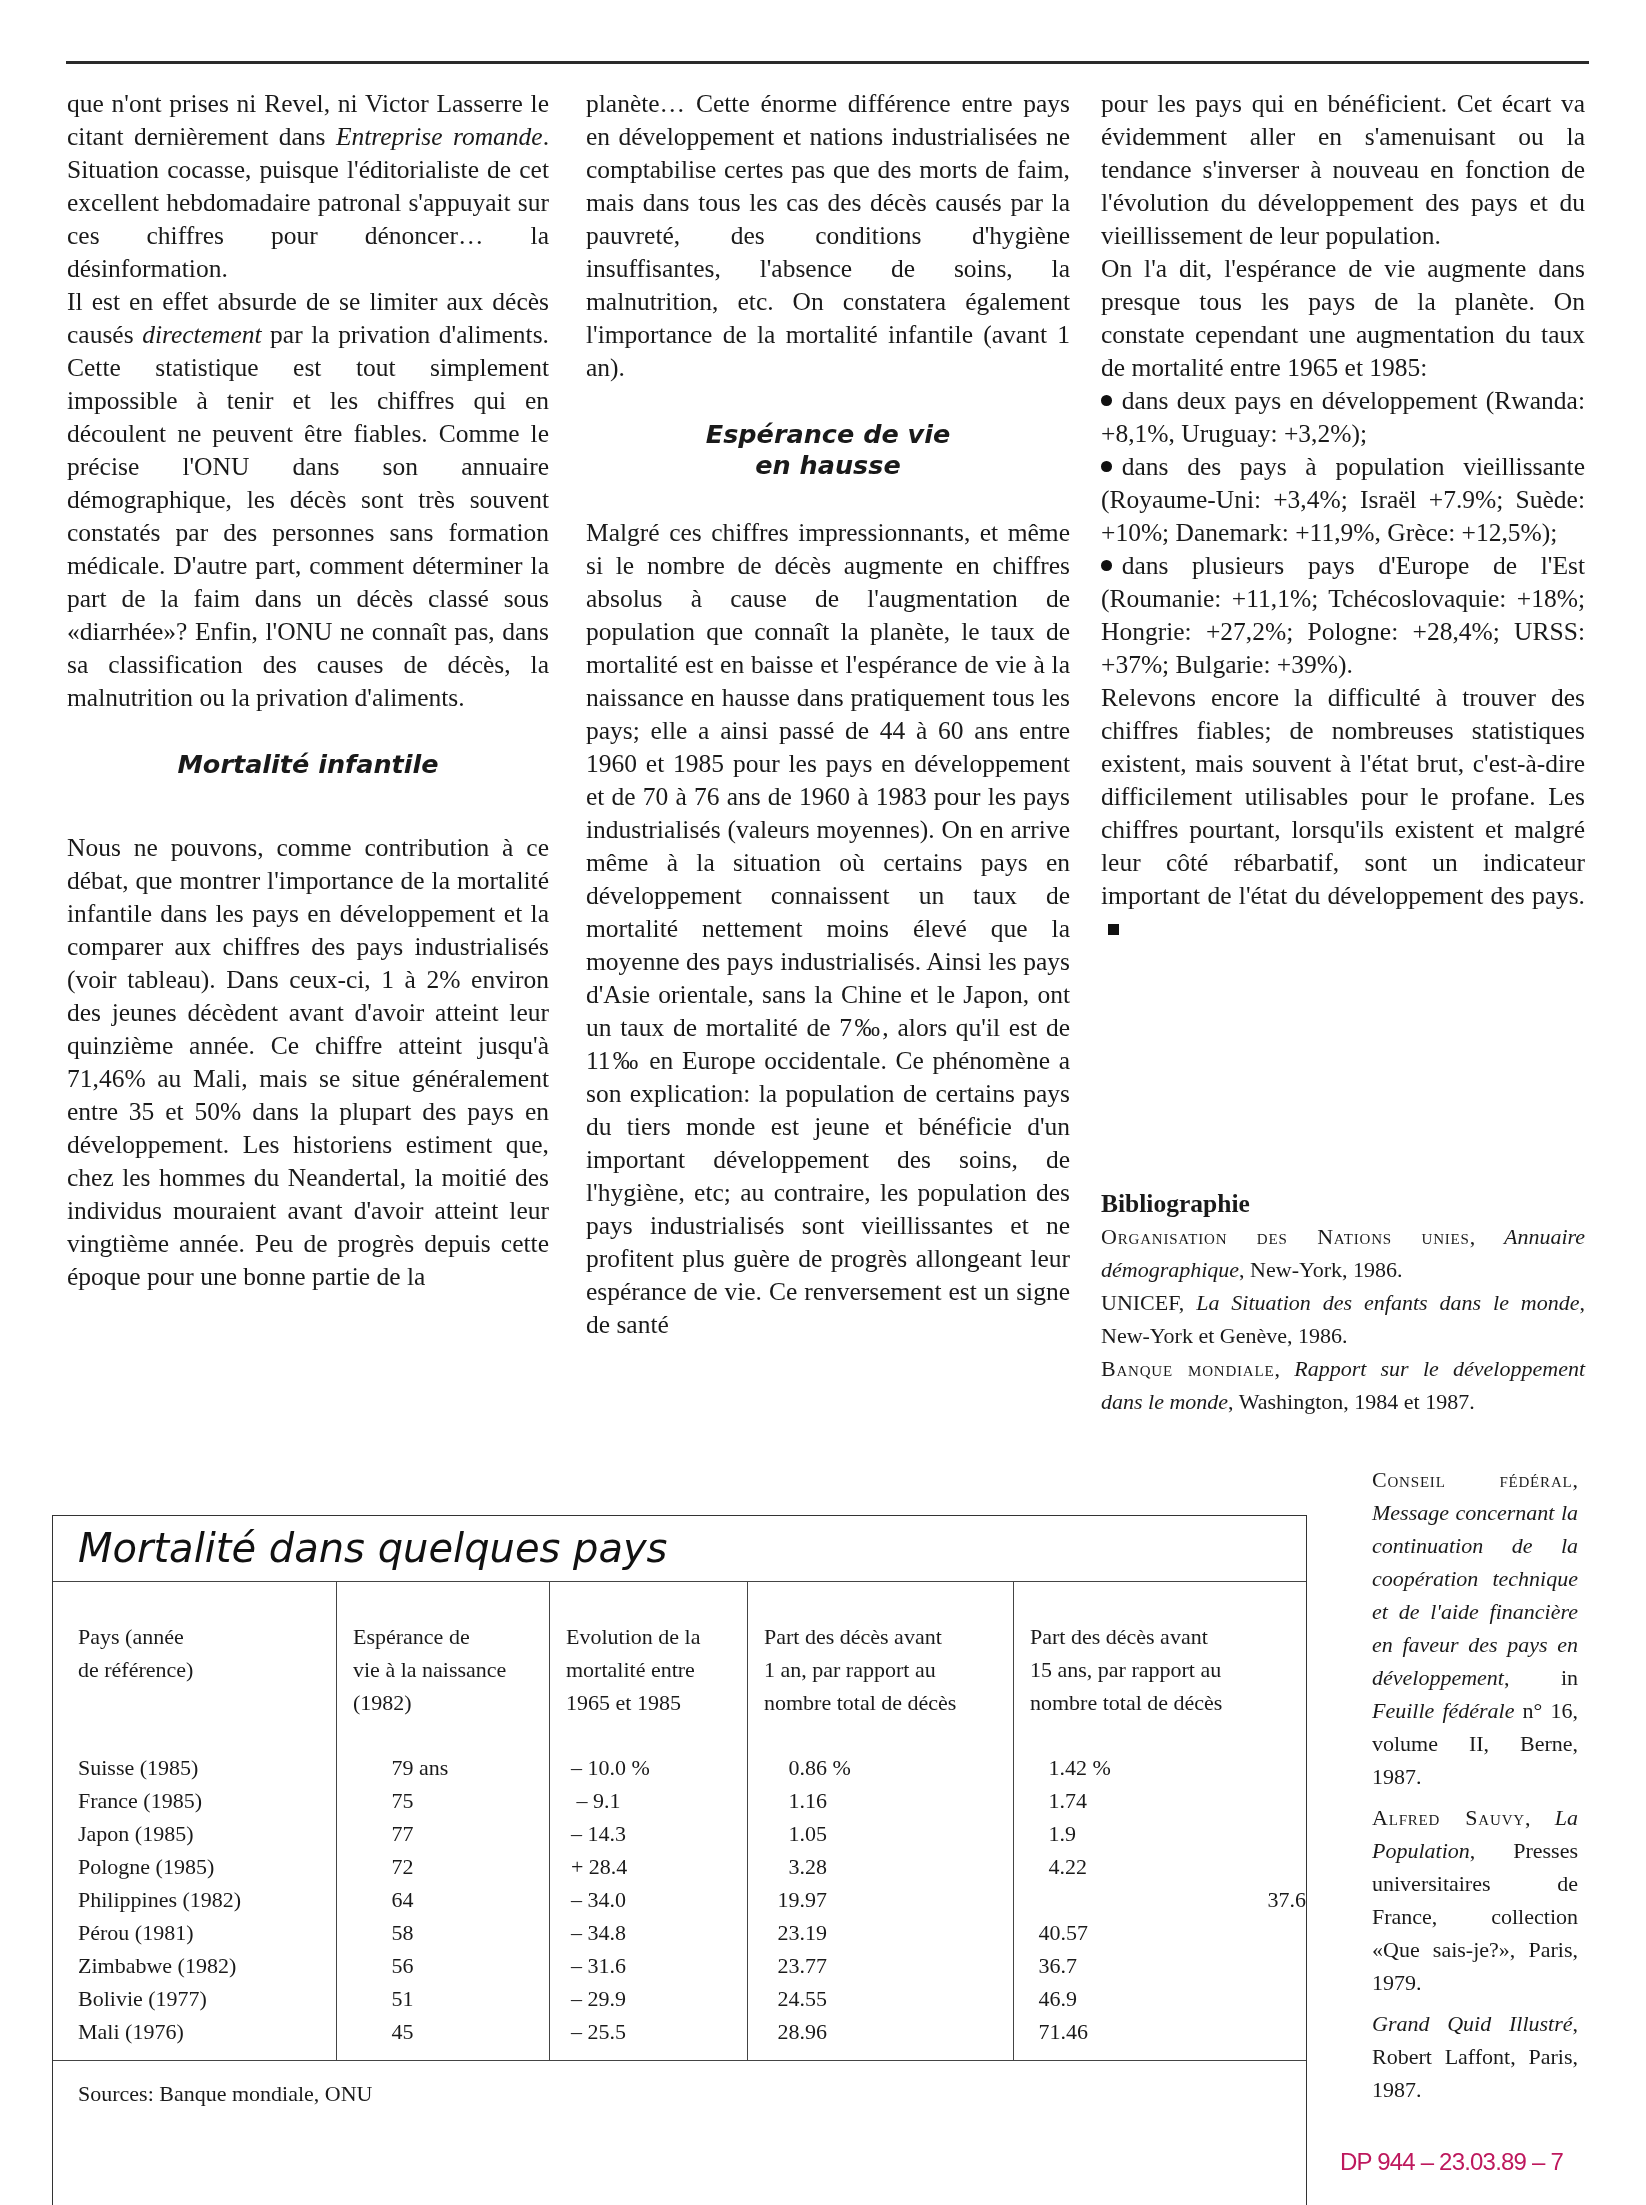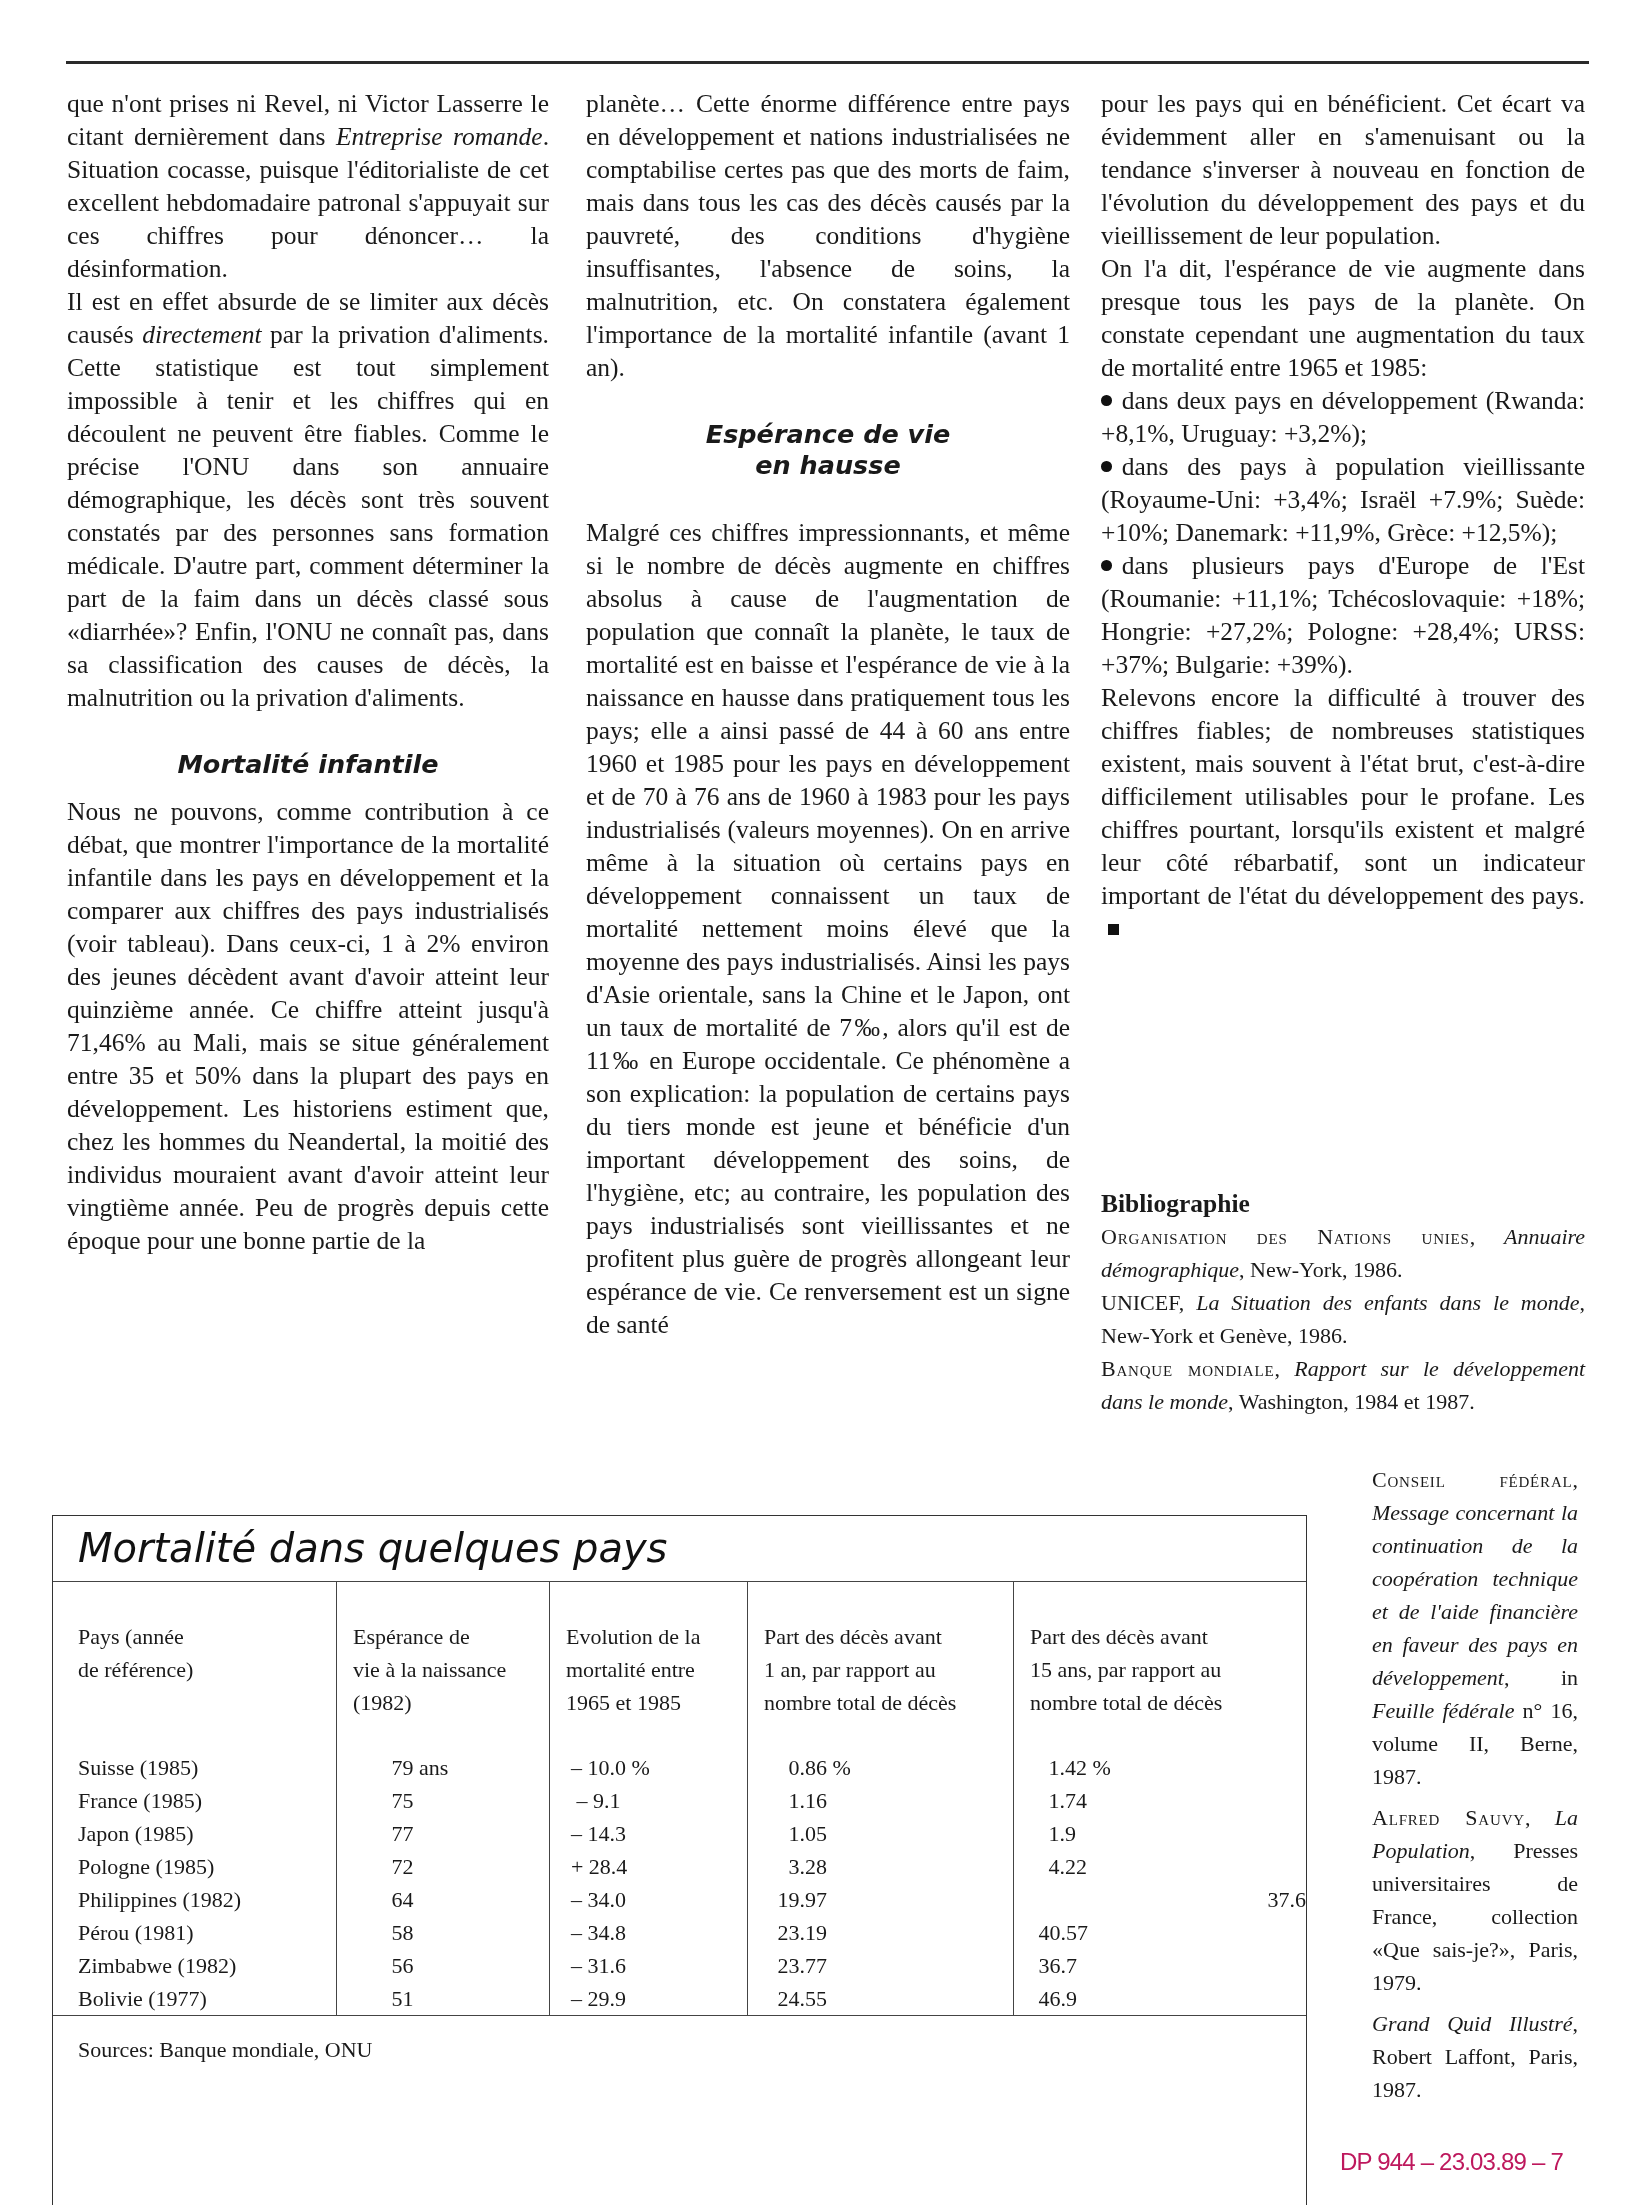--- a/index.html
+++ b/index.html
@@ -6,21 +6,21 @@
   body { width:1646px; height:2205px; position:relative; overflow:hidden; color:#1a1a1a;
          font-family:"Liberation Serif", "DejaVu Serif", serif; }
   .top-rule { position:absolute; left:66px; top:61px; width:1523px; height:3.3px; background:#2a2a2a; }
   .col { position:absolute; top:87px; font-size:25.5px; line-height:33px; text-align:justify; hyphens:manual; }
   .col p { margin:0; }
   .col1 { left:67px; width:482px; }
   .col2 { left:586px; width:484px; }
   .col3 { left:1101px; width:484px; }
   .subhead { font-family:"DejaVu Sans", "Liberation Sans", sans-serif; font-style:italic; font-weight:600;
              text-align:center; font-size:25.5px; line-height:31px; margin:0; }
-  .sh1 { margin-top:35px; margin-bottom:15px; }
+  .sh1 { margin-top:35px; margin-bottom:51px; }
   .sh2 { margin-top:35px; margin-bottom:35px;font-style:italic; }
   .bullet { display:inline-block; width:10.7px; height:10.7px; border-radius:50%; background:#111; margin-right:10px; vertical-align:middle; position:relative; top:-2.5px; }
   .endmark { display:inline-block; width:11.5px; height:11.5px; background:#111; margin-left:6.6px; vertical-align:middle; position:relative; top:-1.6px; }
   .biblio { position:absolute; left:1101px; top:1187px; width:484px; font-size:22px; line-height:33px; text-align:justify; }
   .biblio h3 { margin:0; font-size:25.5px; font-weight:bold; line-height:33px; }
   .biblio p { margin:0; }
   .sc { font-variant:small-caps; letter-spacing:0.8px; }
   .side-biblio { position:absolute; left:1364px; top:1455px; width:222px; font-size:22px; line-height:33px; text-align:justify; }
   .side-biblio p { margin:8px; }
   .table-box { position:absolute; left:52px; top:1515px; width:1255px; height:743px; border:1.6px solid #333; box-sizing:border-box; }
@@ -152,19 +152,26 @@
         <td class="val4" style="padding-left:30px !important;">23.77</td>
         <td class="val5" style="padding-left:25px !important;">36.7</td>
       </tr>
       <tr>
         <td class="c1">Bolivie (1977)</td>
         <td class="val2">51</td>
         <td class="val3">– 29.9</td>
         <td class="val4" style="padding-left:30px !important;">24.55</td>
         <td class="val5" style="padding-left:25px !important;">46.9</td>
       </tr>
+      <tr class="body-last">
+        <td class="c1">Mali (1976)</td>
+        <td class="val2">45</td>
+        <td class="val3">– 25.5</td>
+        <td class="val4" style="padding-left:30px !important;">28.96</td>
+        <td class="val5" style="padding-left:25px !important;">71.46</td>
+      </tr>
     </tbody>
   </table>
   <div class="sources">Sources: Banque mondiale, ONU</div>
 </div>
 
 <div class="footer">DP 944 – 23.03.89 – 7</div>
 
 
 </body></html>

